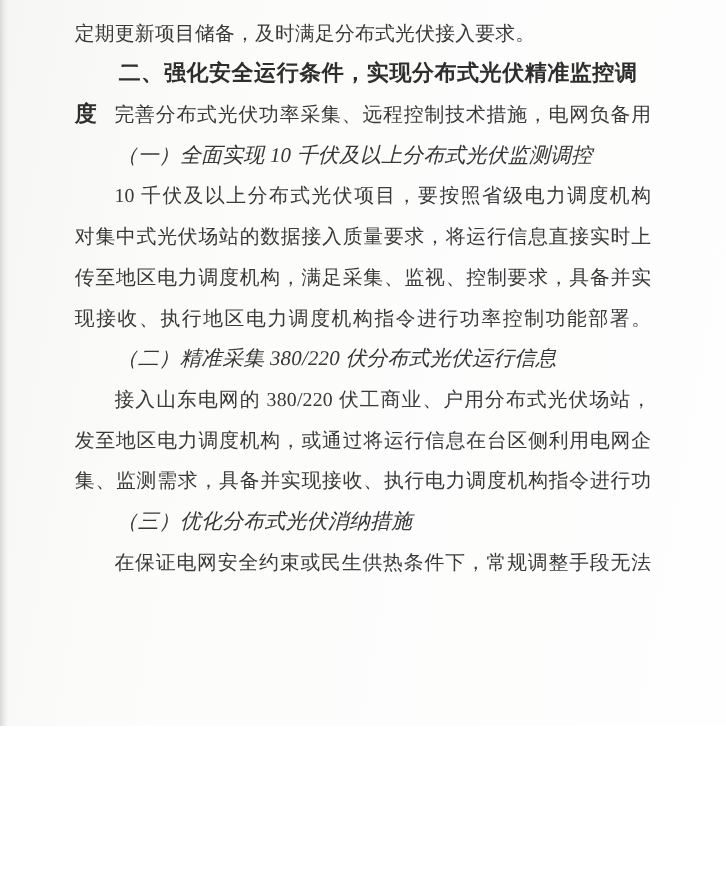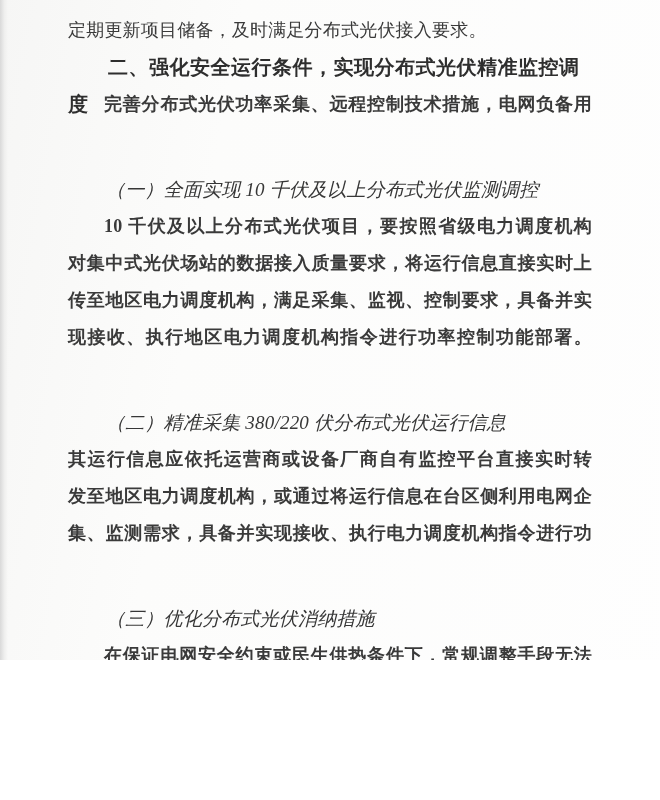--- a/index.html
+++ b/index.html
@@ -39,37 +39,35 @@
   }
   .ln {
     font-size: 18px;
     height: 37px;
     line-height: 37px;
     letter-spacing: 0.2px;
   }
   .fill {
     text-align: justify;
     text-align-last: justify;
-    font-weight: bold;
   }
   .indent {
     text-indent: 2em;
   }
   .h-bold {
     font-family: "Liberation Sans", "DejaVu Sans", sans-serif;
     font-weight: 700;
     font-size: 20px;
     color: #2e2e2e;
     letter-spacing: 0.5px;
   }
   .h-kai {
     font-style: italic;
     font-size: 19px;
     color: #373737;
-    margin-top: 48px;
   }
   .footer {
     position: absolute;
     left: 70px;
     top: 748px;
     font-size: 15px;
     letter-spacing: 4px;
     color: #484848;
     font-family: "Liberation Serif", "DejaVu Serif", serif;
   }
@@ -91,21 +89,21 @@
 
     <div class="ln indent h-kai">（一）全面实现 10 千伏及以上分布式光伏监测调控</div>
 
     <div class="ln indent fill">10 千伏及以上分布式光伏项目，要按照省级电力调度机构</div>
     <div class="ln fill">对集中式光伏场站的数据接入质量要求，将运行信息直接实时上</div>
     <div class="ln fill">传至地区电力调度机构，满足采集、监视、控制要求，具备并实</div>
     <div class="ln fill">现接收、执行地区电力调度机构指令进行功率控制功能部署。</div>
 
     <div class="ln indent h-kai">（二）精准采集 380/220 伏分布式光伏运行信息</div>
 
-    <div class="ln fill">其运行信息应依托运营商或设备厂商自有监控平台直接实时转</div>
+    <div class="ln indent fill">接入山东电网的 380/220 伏工商业、户用分布式光伏场站，</div>
     <div class="ln fill">发至地区电力调度机构，或通过将运行信息在台区侧利用电网企</div>
     <div class="ln fill">集、监测需求，具备并实现接收、执行电力调度机构指令进行功</div>
 
     <div class="ln indent h-kai">（三）优化分布式光伏消纳措施</div>
 
     <div class="ln indent fill">在保证电网安全约束或民生供热条件下，常规调整手段无法</div>
 
   </div>
 
   <div class="footer">- 2 -</div>

